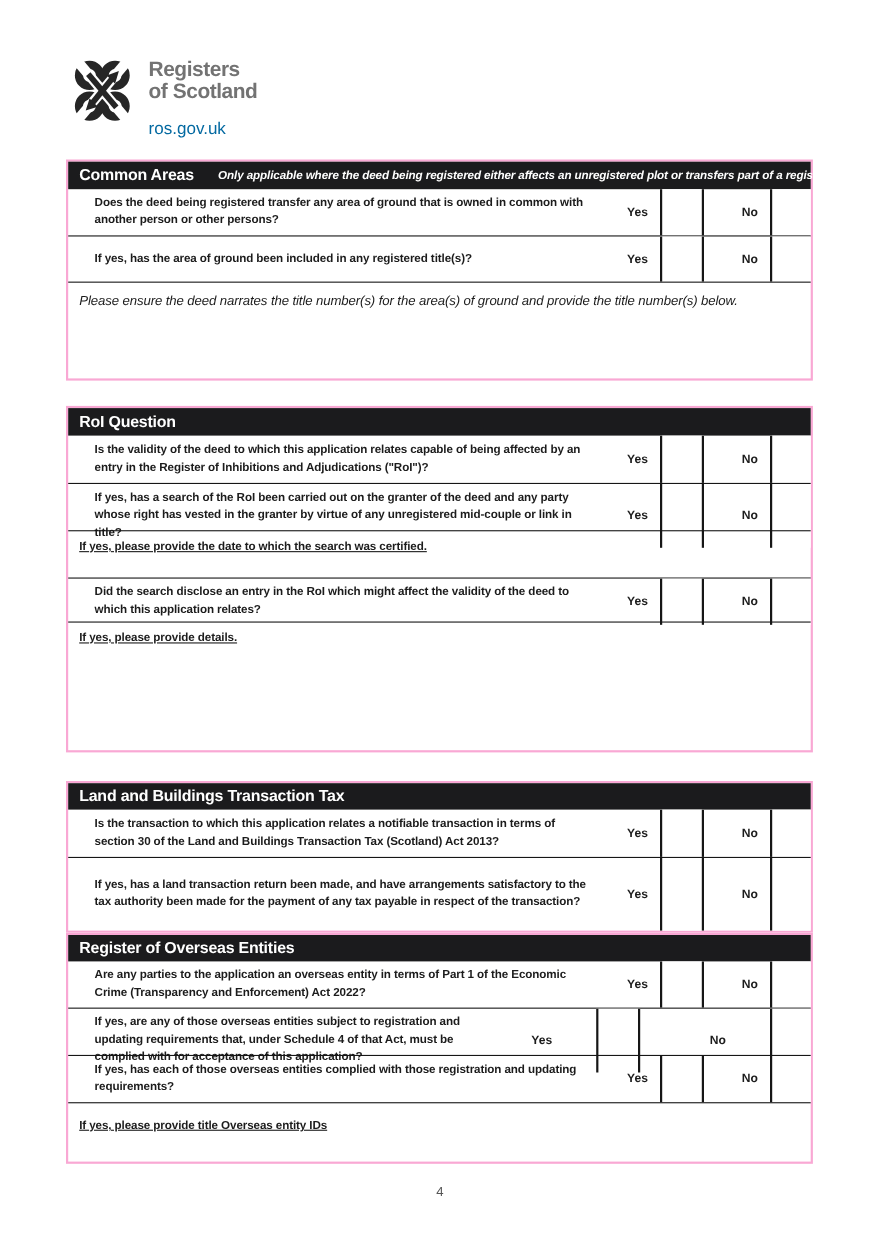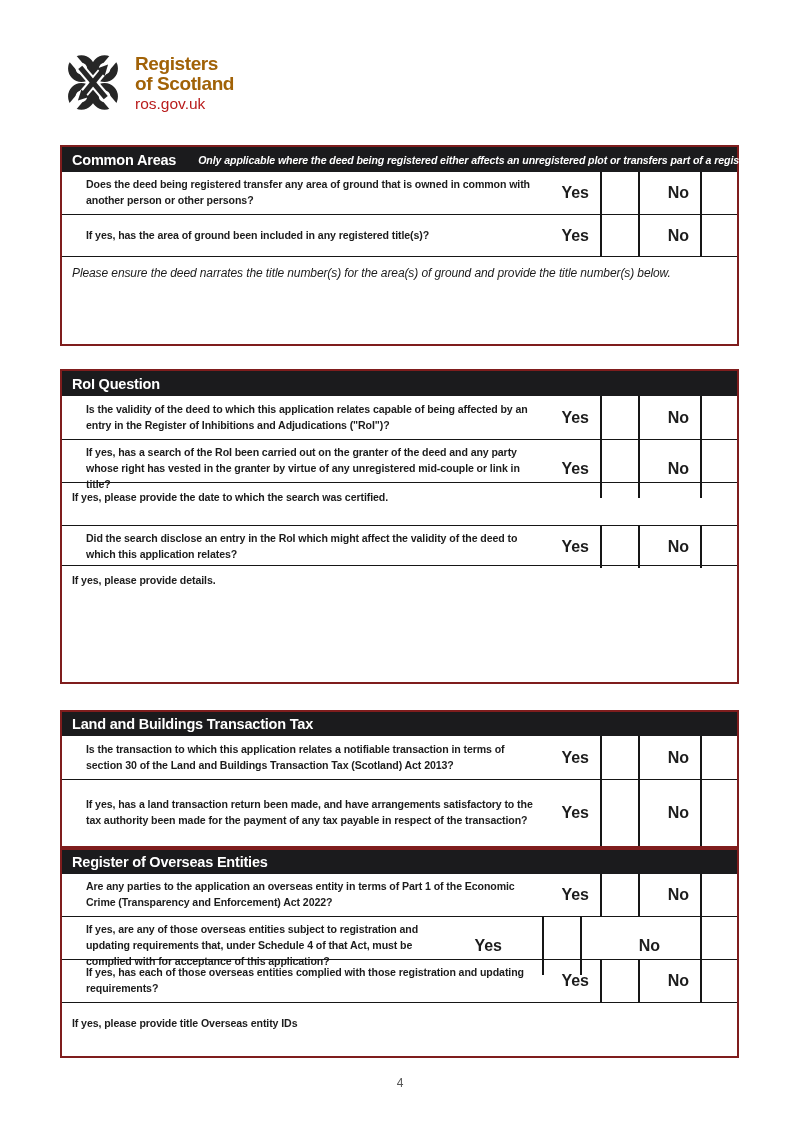--- a/index.html
+++ b/index.html
@@ -4,40 +4,40 @@
 <style>
   * { margin:0; padding:0; box-sizing:border-box; }
   html,body { background:#ffffff; }
   body { font-family:"Liberation Sans", sans-serif; color:#1c1c1c; }
   .page { position:relative; width:800px; height:1121px; background:#fff; overflow:hidden; }
 
   
   .logo-block { position:absolute; left:64px; top:51px; display:flex; align-items:flex-start; gap:13px; }
   .logo-icon { width:58px; height:63px; }
   .logo-text { padding-top:3px; }
-  .logo-name { font-weight:bold; font-size:19px; line-height:20px; letter-spacing:-0.4px; color:#a16207; }
-  .logo-url { font-size:15.5px; line-height:18px; margin-top:1px; color:#b91c1c; }
+  .logo-name { font-weight:bold; font-size:19px; line-height:20px; letter-spacing:-0.4px; color:#737373; }
+  .logo-url { font-size:15.5px; line-height:18px; margin-top:15px; color:#0369a1; }
 
   
-  .sec { position:absolute; left:60px; width:679px; border:2px solid #7f1d1d; display:flex; flex-direction:column; background:#fff; }
+  .sec { position:absolute; left:60px; width:679px; border:2px solid #f9a8d4; display:flex; flex-direction:column; background:#fff; }
   .sec-head { background:#1b1b1d; color:#fff; height:25px; flex:0 0 auto; display:flex; align-items:center; padding:0 10px; gap:22px; }
   .sec-title { font-weight:bold; font-size:14.5px; letter-spacing:-0.2px; white-space:nowrap; }
   .sec-sub { font-weight:bold; font-style:italic; font-size:10.6px; letter-spacing:-0.1px; white-space:nowrap; }
 
   .row { flex:0 0 auto; }
   .row + .row { border-top:1.5px solid #161616; }
   .grow { flex:1 1 auto; }
 
   .qrow { display:grid; grid-template-columns:1fr 58px 40px 60px 37px; }
   .qtext { display:flex; align-items:center; padding:5px 4px 5px 10px; font-weight:bold; font-size:10.6px; line-height:1.5; letter-spacing:-0.1px;margin-left:14px; }
-  .ynlab { display:flex; align-items:center; justify-content:flex-end; padding-right:11px; font-weight:bold; font-size:16px; }
+  .ynlab { display:flex; align-items:center; justify-content:flex-end; padding-right:11px; font-weight:bold; font-size:11px; }
   .box { border-left:2px solid #161616; border-right:2px solid #161616; background:#fff; }
   .box-last { border-right:none; }
 
-  .freerow { padding:8px 10px; font-weight:bold; font-size:10.6px; letter-spacing:-0.1px; }
+  .freerow { padding:8px 10px; font-weight:bold; font-size:10.6px; letter-spacing:-0.1px;text-decoration:underline; }
   .noterow { padding:9px 10px; font-style:italic; font-size:12px; letter-spacing:-0.1px; font-weight:normal; }
 
   .page-number { position:absolute; top:1076px; left:0; width:800px; text-align:center; font-size:12px; color:#555; }
 </style>
 </head>
 <body>
 
 <div class="page">
 
   <div class="logo-block">

